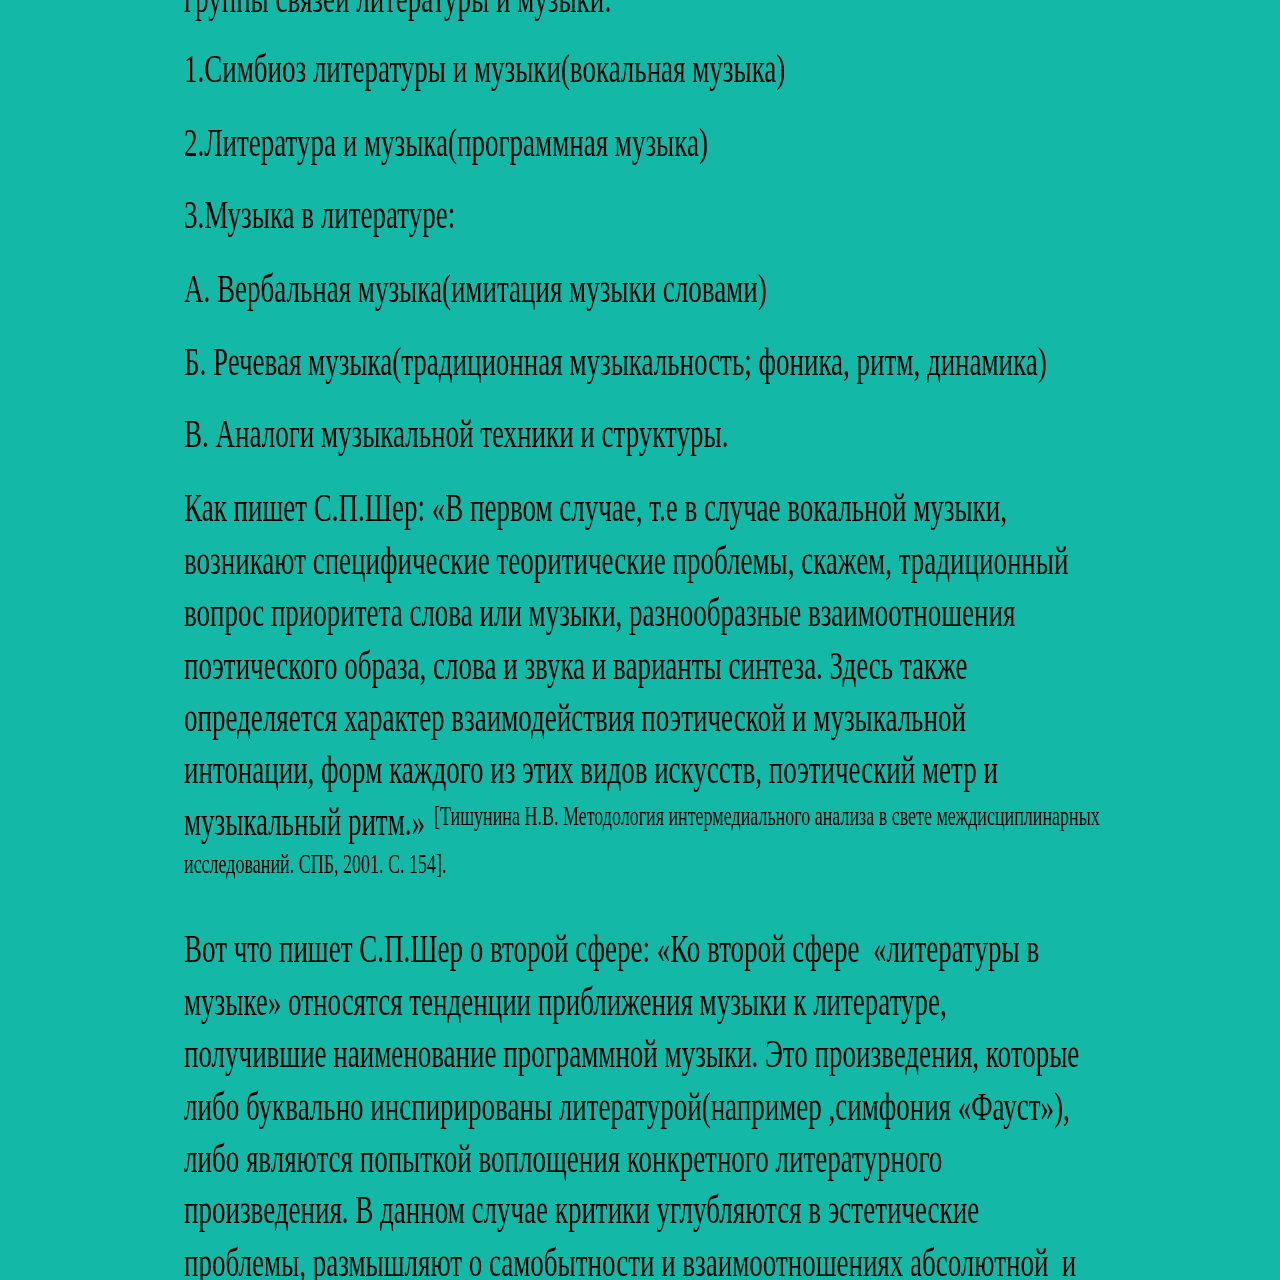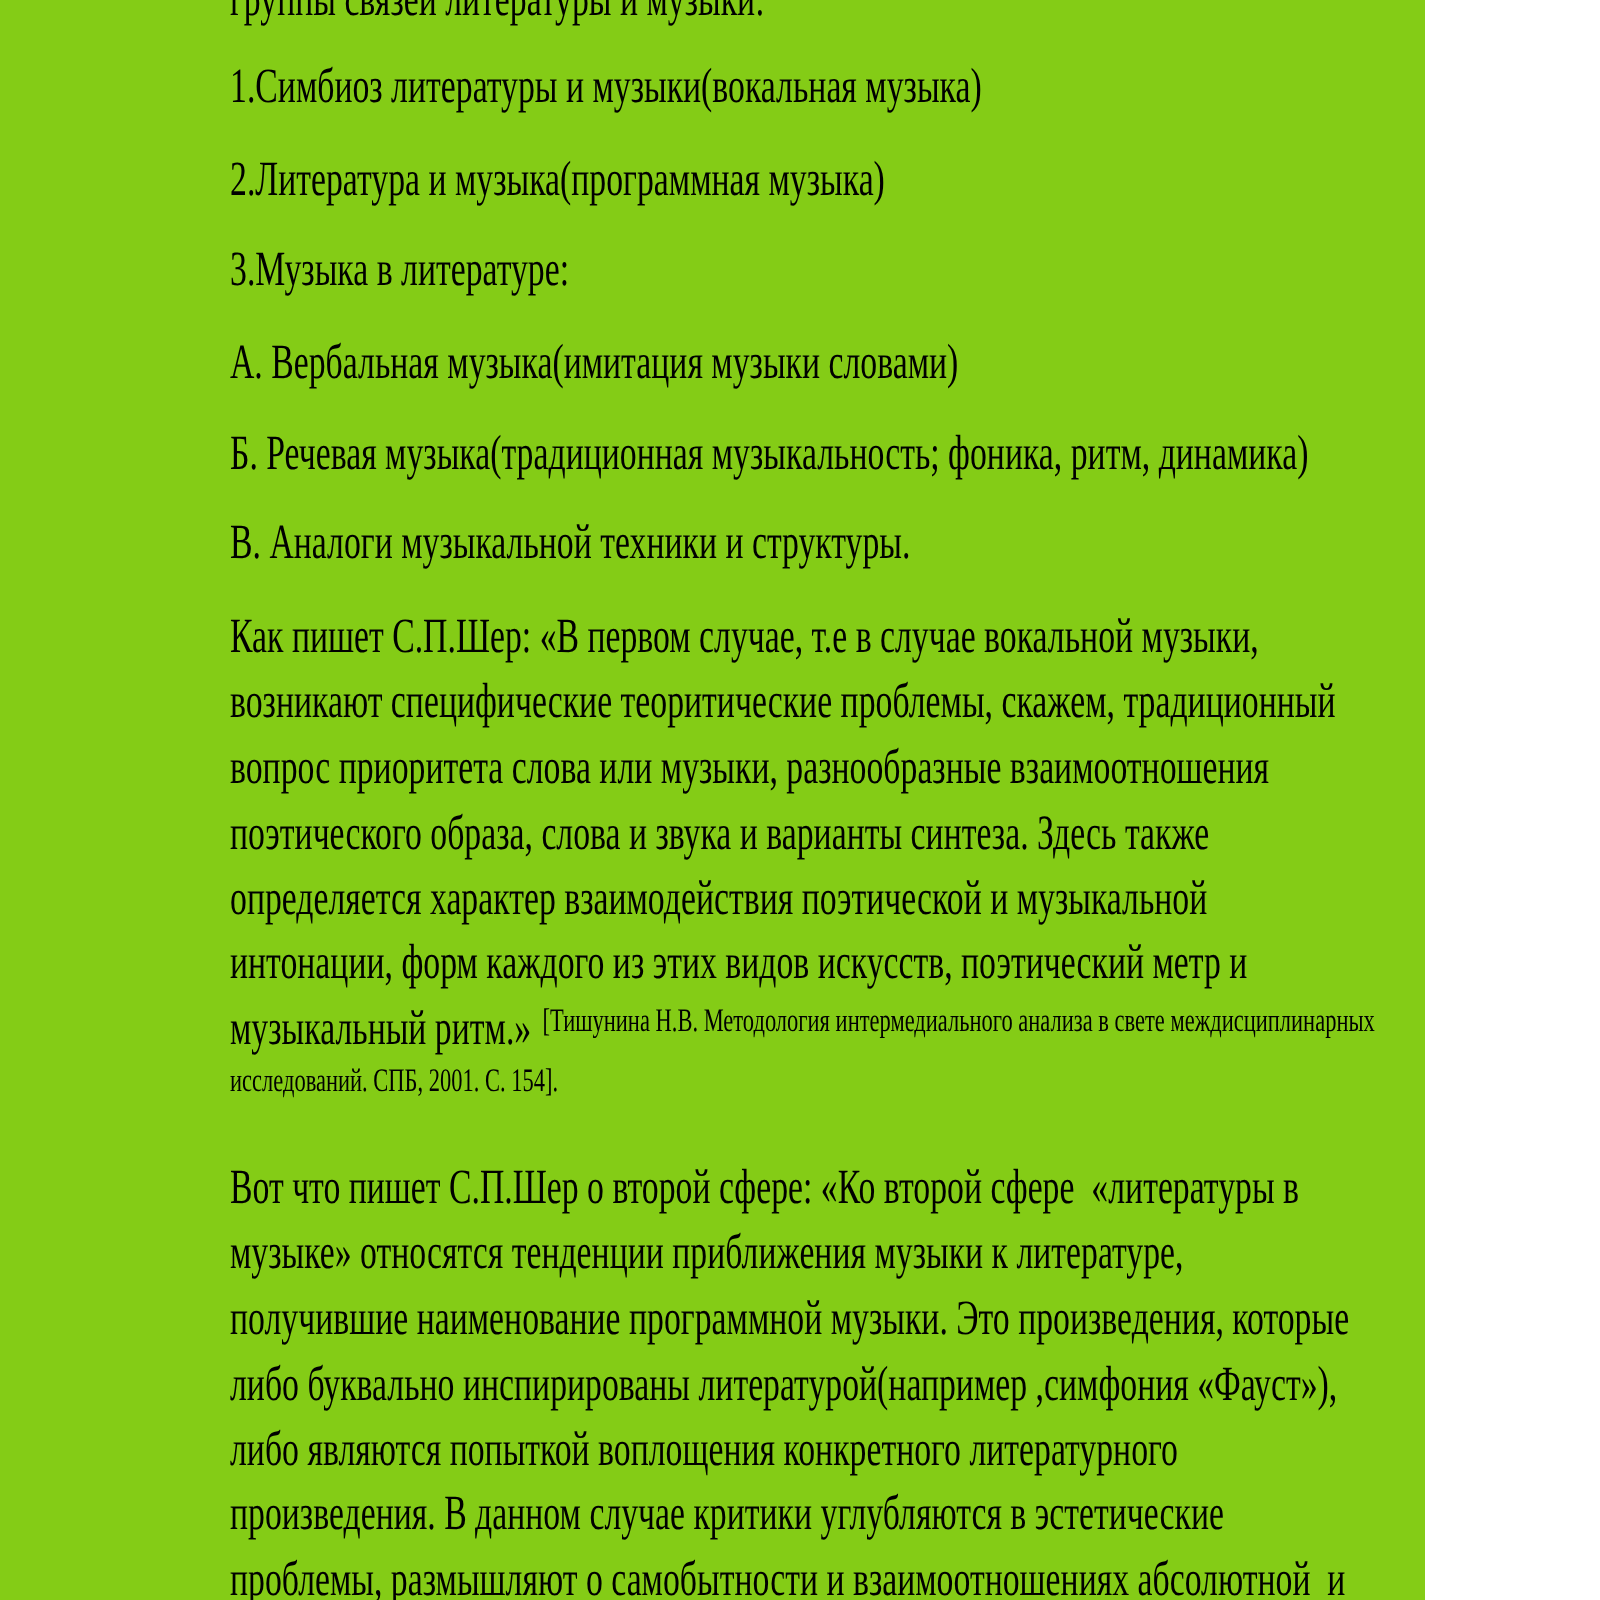--- a/index.html
+++ b/index.html
@@ -2,23 +2,23 @@
 <html><head>
 <meta charset="utf-8">
 <style>
   html, body {
     margin: 0;
     padding: 0;
     background: #ffffff;
   }
   .page {
     position: relative;
-    width: 1140px;
+    width: 1280px;
     height: 1280px;
-    background: #84cc16;
+    background: #14b8a6;
     overflow: hidden;
     font-family: "Liberation Serif", serif;
     color: #000000;
   }
   
   .stretch-layer {
     position: absolute;
     top: 0;
     left: 0;
     width: 1280px;

